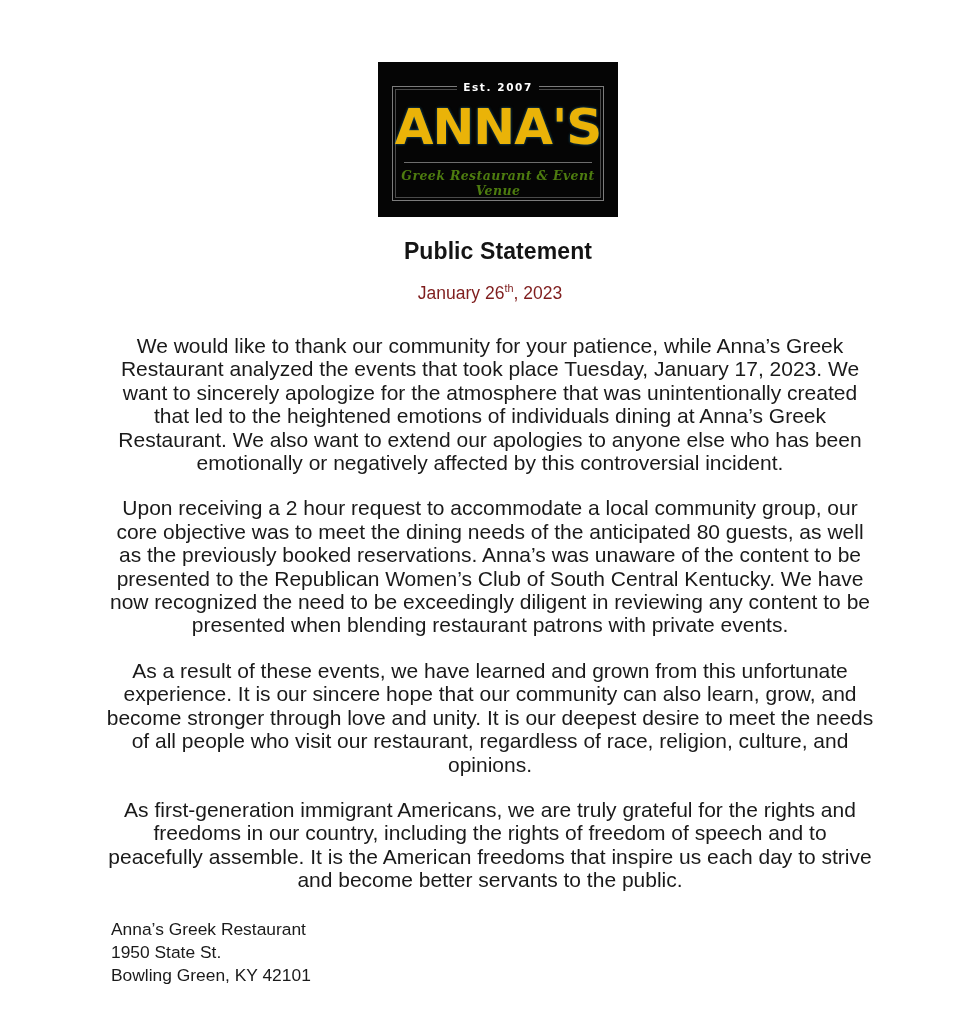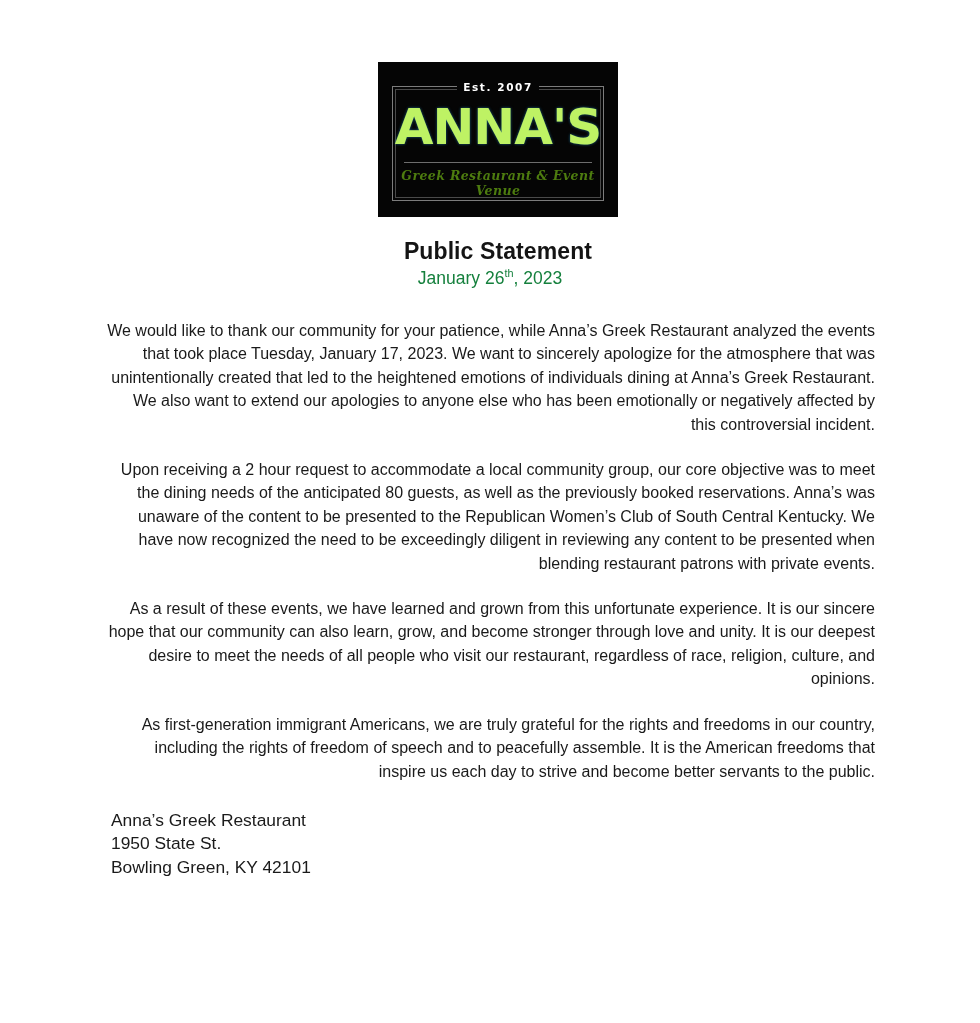--- a/index.html
+++ b/index.html
@@ -72,21 +72,21 @@
     padding: 0 6px;
     font-family: "DejaVu Sans", sans-serif;
   }
   .logo-name {
     position: absolute;
     top: 38px;
     left: 0;
     width: 100%;
     text-align: center;
     z-index: 2;
-    color: #bef264;
+    color: #eab308;
     font-size: 50px;
     line-height: 54px;
     font-weight: bold;
     letter-spacing: -1px;
     font-family: "DejaVu Sans", sans-serif;
     text-shadow: 0 0 3px rgba(41,171,226,0.55);
   }
   .logo-rule {
     position: absolute;
     top: 100px;
@@ -115,45 +115,45 @@
   .doc-title {
     margin: 20px 0 0 16px;
     text-align: center;
     font-size: 23px;
     font-weight: bold;
     letter-spacing: 0.1px;
     color: #141414;
     line-height: 28px;
   }
   .doc-date {
-    margin: 2px 0 0 0;
+    margin: 17px 0 0 0;
     text-align: center;
     font-size: 17.5px;
     font-weight: normal;
-    color: #15803d;
+    color: #7f1d1d;
     line-height: 22px;
   }
   .doc-date sup {
     font-size: 0.62em;
     vertical-align: super;
     line-height: 0;
   }
 
   
   .body-block {
     margin: 0;
     padding: 30px 105px 0 105px;
     box-sizing: border-box;
   }
   .para {
-    font-size: 16px;
+    font-size: 21px;
     line-height: 23.4px;
     color: #1a1a1a;
     margin: 0 0 22px 0;
-    text-align: right;
+    text-align: center;
     max-width: 772px;
   }
   .para:last-child { margin-bottom: 0; }
 
   .signature {
     padding: 26px 105px 0 111px;
     box-sizing: border-box;
   }
   .sig-line {
     font-size: 17.4px;

